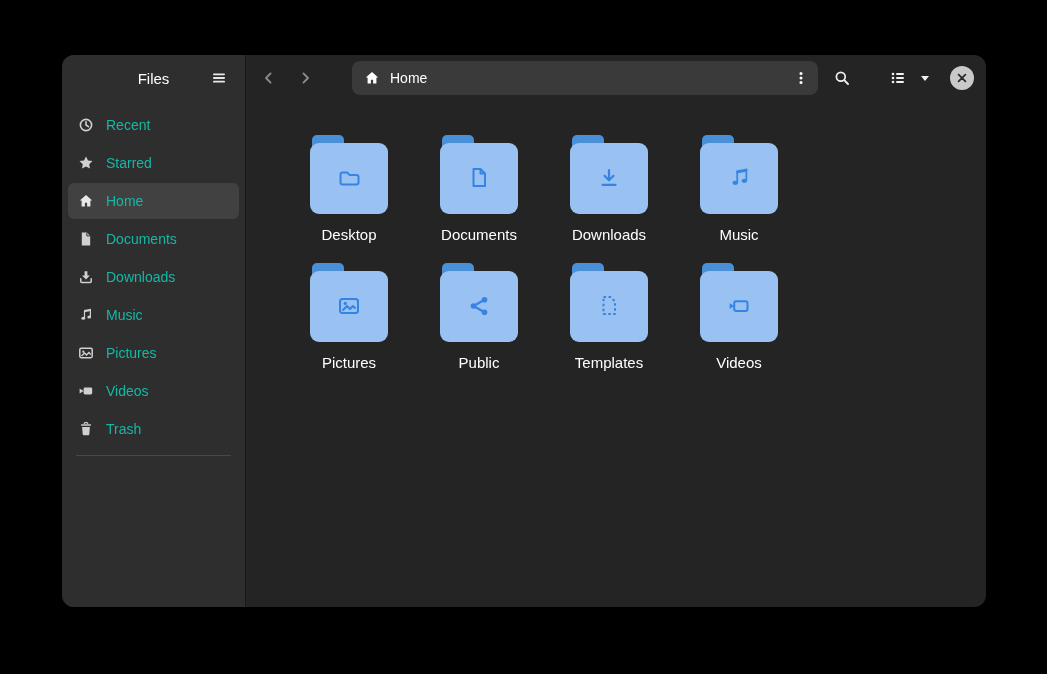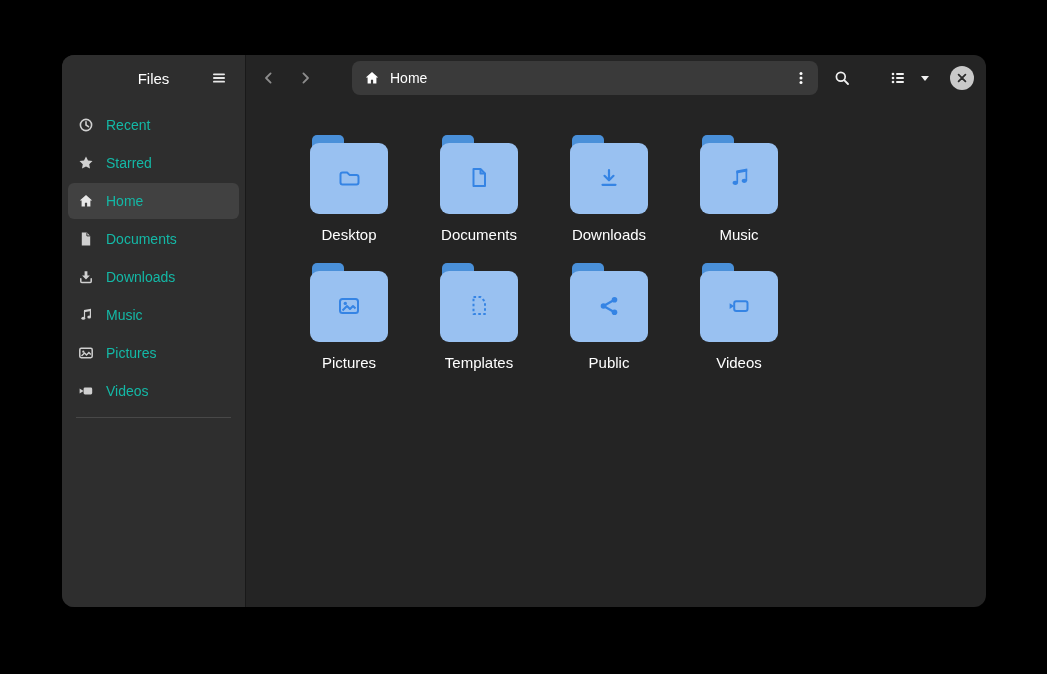--- a/index.html
+++ b/index.html
@@ -145,20 +145,30 @@
       <div class="srow">
         <span class="sicon">
           <svg width="16" height="16" viewBox="0 0 16 16">
               <rect x="5.6" y="4.6" width="8.6" height="6.8" rx="1.4" fill="#d0d0d0"></rect>
               <path d="M5.6 8 L1.6 5.6 v4.8 z" fill="#d0d0d0"></path>
             </svg>
         </span>
         <span class="slabel">Videos</span>
       </div>
 
+      <div class="srow">
+        <span class="sicon">
+          <svg width="16" height="16" viewBox="0 0 16 16">
+              <rect x="2.9" y="3.2" width="10.2" height="1.6" rx=".8" fill="#d0d0d0"></rect>
+              <path d="M6.3 3 v-.5 q0-.9.9-.9 h1.6 q.9 0 .9.9 V3" fill="none" stroke="#d0d0d0" stroke-width="1.2"></path>
+              <path d="M4.1 6 l.6 7.2 q.1 1 1.1 1 h4.4 q1 0 1.1-1 L11.9 6 z" fill="#d0d0d0"></path>
+            </svg>
+        </span>
+        <span class="slabel">Trash</span>
+      </div>
 
       <div class="sidebar-divider"></div>
 
 
     </nav>
   </aside>
 
   <section class="content">
 
     <header class="headerbar">
@@ -302,45 +312,45 @@
             <path d="M5.5 16.5 L10 12 l3 3 3-3 2.5 2.5" fill="none" stroke="#3584e4" stroke-width="2" stroke-linejoin="round"></path>
           </g>
         </svg>
         <span class="glabel">Pictures</span>
       </div>
 
       <div class="gitem">
         <svg class="folder-svg" width="78" height="79" viewBox="0 0 78 79">
           <rect x="2" y="0" width="32" height="16" rx="5" fill="#4a90d9"></rect>
           <rect x="0" y="8" width="78" height="71" rx="9" fill="#99c1f1"></rect>
-          <g transform="translate(27,31)" stroke="#3584e4" stroke-width="2" fill="none" stroke-linejoin="round" stroke-dasharray="2.6 2.4">
-            <path d="M6.5 3 h7 l4.5 4.5 v12.5 H6.5 z"></path>
-          </g>
-        </svg>
-        <span class="glabel">Templates</span>
-      </div>
-
-      <div class="gitem">
-        <svg class="folder-svg" width="78" height="79" viewBox="0 0 78 79">
-          <rect x="2" y="0" width="32" height="16" rx="5" fill="#4a90d9"></rect>
-          <rect x="0" y="8" width="78" height="71" rx="9" fill="#99c1f1"></rect>
           <g transform="translate(27,31)">
             <path d="M6.5 12 L17.5 5.7 M6.5 12 L17.5 18.3" stroke="#3584e4" stroke-width="2.2" fill="none"></path>
             <circle cx="6.5" cy="12" r="2.8" fill="#3584e4"></circle>
             <circle cx="17.5" cy="5.7" r="2.8" fill="#3584e4"></circle>
             <circle cx="17.5" cy="18.3" r="2.8" fill="#3584e4"></circle>
           </g>
         </svg>
         <span class="glabel">Public</span>
       </div>
 
       <div class="gitem">
         <svg class="folder-svg" width="78" height="79" viewBox="0 0 78 79">
           <rect x="2" y="0" width="32" height="16" rx="5" fill="#4a90d9"></rect>
           <rect x="0" y="8" width="78" height="71" rx="9" fill="#99c1f1"></rect>
+          <g transform="translate(27,31)" stroke="#3584e4" stroke-width="2" fill="none" stroke-linejoin="round" stroke-dasharray="2.6 2.4">
+            <path d="M6.5 3 h7 l4.5 4.5 v12.5 H6.5 z"></path>
+          </g>
+        </svg>
+        <span class="glabel">Templates</span>
+      </div>
+
+      <div class="gitem">
+        <svg class="folder-svg" width="78" height="79" viewBox="0 0 78 79">
+          <rect x="2" y="0" width="32" height="16" rx="5" fill="#4a90d9"></rect>
+          <rect x="0" y="8" width="78" height="71" rx="9" fill="#99c1f1"></rect>
           <g transform="translate(27,31)">
             <rect x="7.2" y="7.2" width="13.3" height="9.8" rx="2" fill="none" stroke="#3584e4" stroke-width="2"></rect>
             <path d="M7.2 12.1 L2.6 9.3 V14.9 z" fill="#3584e4"></path>
           </g>
         </svg>
         <span class="glabel">Videos</span>
       </div>
 
     </main>
   </section>

